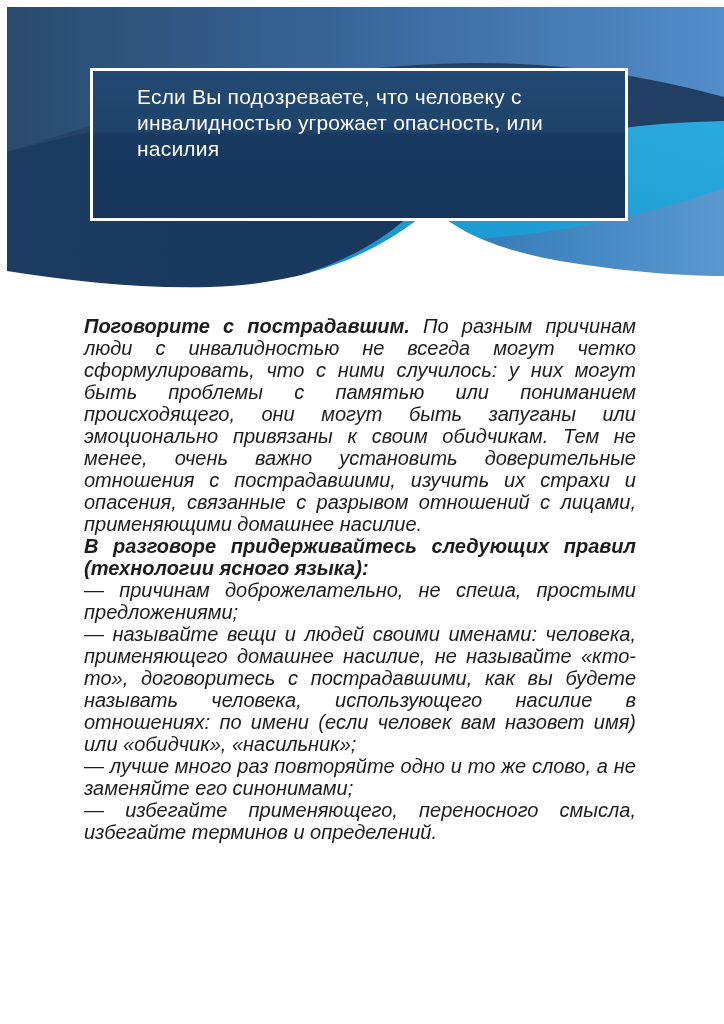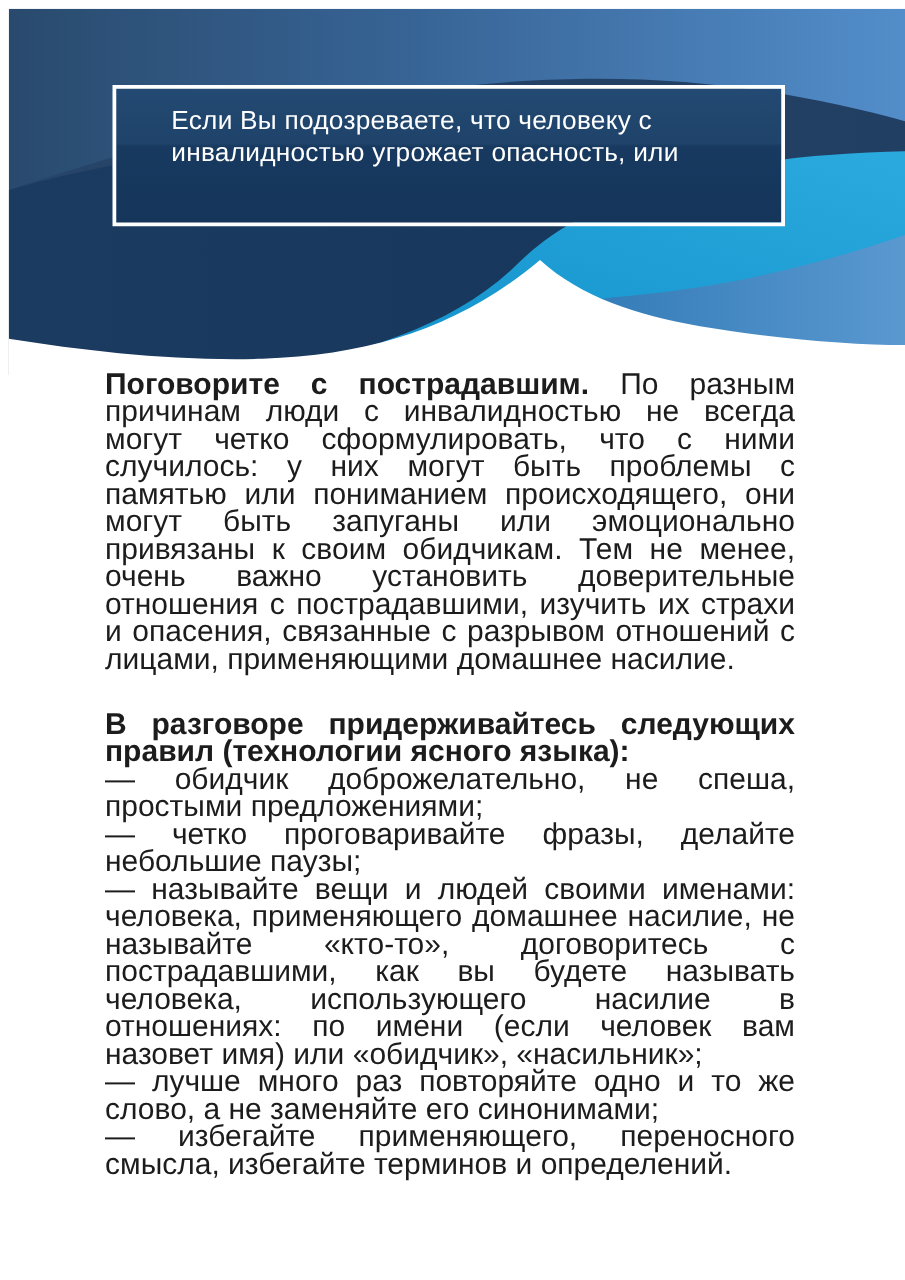--- a/index.html
+++ b/index.html
@@ -10,43 +10,44 @@
     background: #ffffff;
     overflow: hidden;
     font-family: "Liberation Sans", sans-serif;
   }
   .hdr-svg { position: absolute; top: 0; left: 0; display: block; }
   .title-box {
     position: absolute;
     left: 90px;
     top: 68px;
     width: 538px;
-    height: 113px;
+    height: 153px;
     box-sizing: border-box;
     border: 3px solid #ffffff;
     background: linear-gradient(180deg, #234a73 0%, #1f436a 41%, #183a60 43%, #15355a 100%);
     color: #ffffff;
     padding: 13px 18px 0 44px;
     font-size: 21px;
     line-height: 26px;
     letter-spacing: 0.2px;
   }
   .title-line { white-space: nowrap; }
   .body-text {
     position: absolute;
     left: 84px;
-    top: 297px;
+    top: 315px;
     width: 552px;
-    font-size: 24px;
+    font-size: 20px;
     line-height: 22px;
     color: #1c1c1c;
     text-align: justify;
+    font-style: italic;
   }
   .body-text p { margin: 0; }
-  p.rules-heading { font-weight: bold; margin-top: 30px; }
+  p.rules-heading { font-weight: bold; }
   .lead-bold { font-weight: bold; }
   .rule-item { margin: 0; }
 </style>
 </head>
 <body>
 
 <div class="page">
 
   <div>
     <svg class="hdr-svg" width="724" height="300" viewBox="0 0 724 300" aria-hidden="true">
@@ -82,28 +83,28 @@
 
       <path d="M 7,271 C 70,281 140,289 210,287 C 300,284 370,260 432,208 C 465,238 510,252 560,261 C 620,271 680,276 724,276 L 724,300 L 7,300 Z" fill="#ffffff"></path>
 
       <rect x="0" y="0" width="724" height="7" fill="#ffffff"></rect>
       <rect x="0" y="0" width="7" height="300" fill="#ffffff"></rect>
     </svg>
 
     <div class="title-box">
       <div class="title-line">Если Вы подозреваете, что человеку с</div>
       <div class="title-line">инвалидностью угрожает опасность, или</div>
+      <div class="title-line">насилия</div>
     </div>
   </div>
 
   <div class="body-text">
     <p><span class="lead-bold">Поговорите с пострадавшим.</span><span> По разным причинам люди с инвалидностью не всегда могут четко сформулировать, что с ними случилось: у них могут быть проблемы с памятью или пониманием происходящего, они могут быть запуганы или эмоционально привязаны к своим обидчикам. Тем не менее, очень важно установить доверительные отношения с пострадавшими, изучить их страхи и опасения, связанные с разрывом отношений с лицами, применяющими домашнее насилие.</span></p>
 
     <p class="rules-heading">В разговоре придерживайтесь следующих правил (технологии ясного языка):</p>
 
-    <p class="rule-item">— обидчик доброжелательно, не спеша, простыми предложениями;</p>
-    <p class="rule-item">— четко проговаривайте фразы, делайте небольшие паузы;</p>
+    <p class="rule-item">— причинам доброжелательно, не спеша, простыми предложениями;</p>
     <p class="rule-item">— называйте вещи и людей своими именами: человека, применяющего домашнее насилие, не называйте «кто-то», договоритесь с пострадавшими, как вы будете называть человека, использующего насилие в отношениях: по имени (если человек вам назовет имя) или «обидчик», «насильник»;</p>
     <p class="rule-item">— лучше много раз повторяйте одно и то же слово, а не заменяйте его синонимами;</p>
     <p class="rule-item">— избегайте применяющего, переносного смысла, избегайте терминов и определений.</p>
   </div>
 
 </div>
 
 </body></html>

